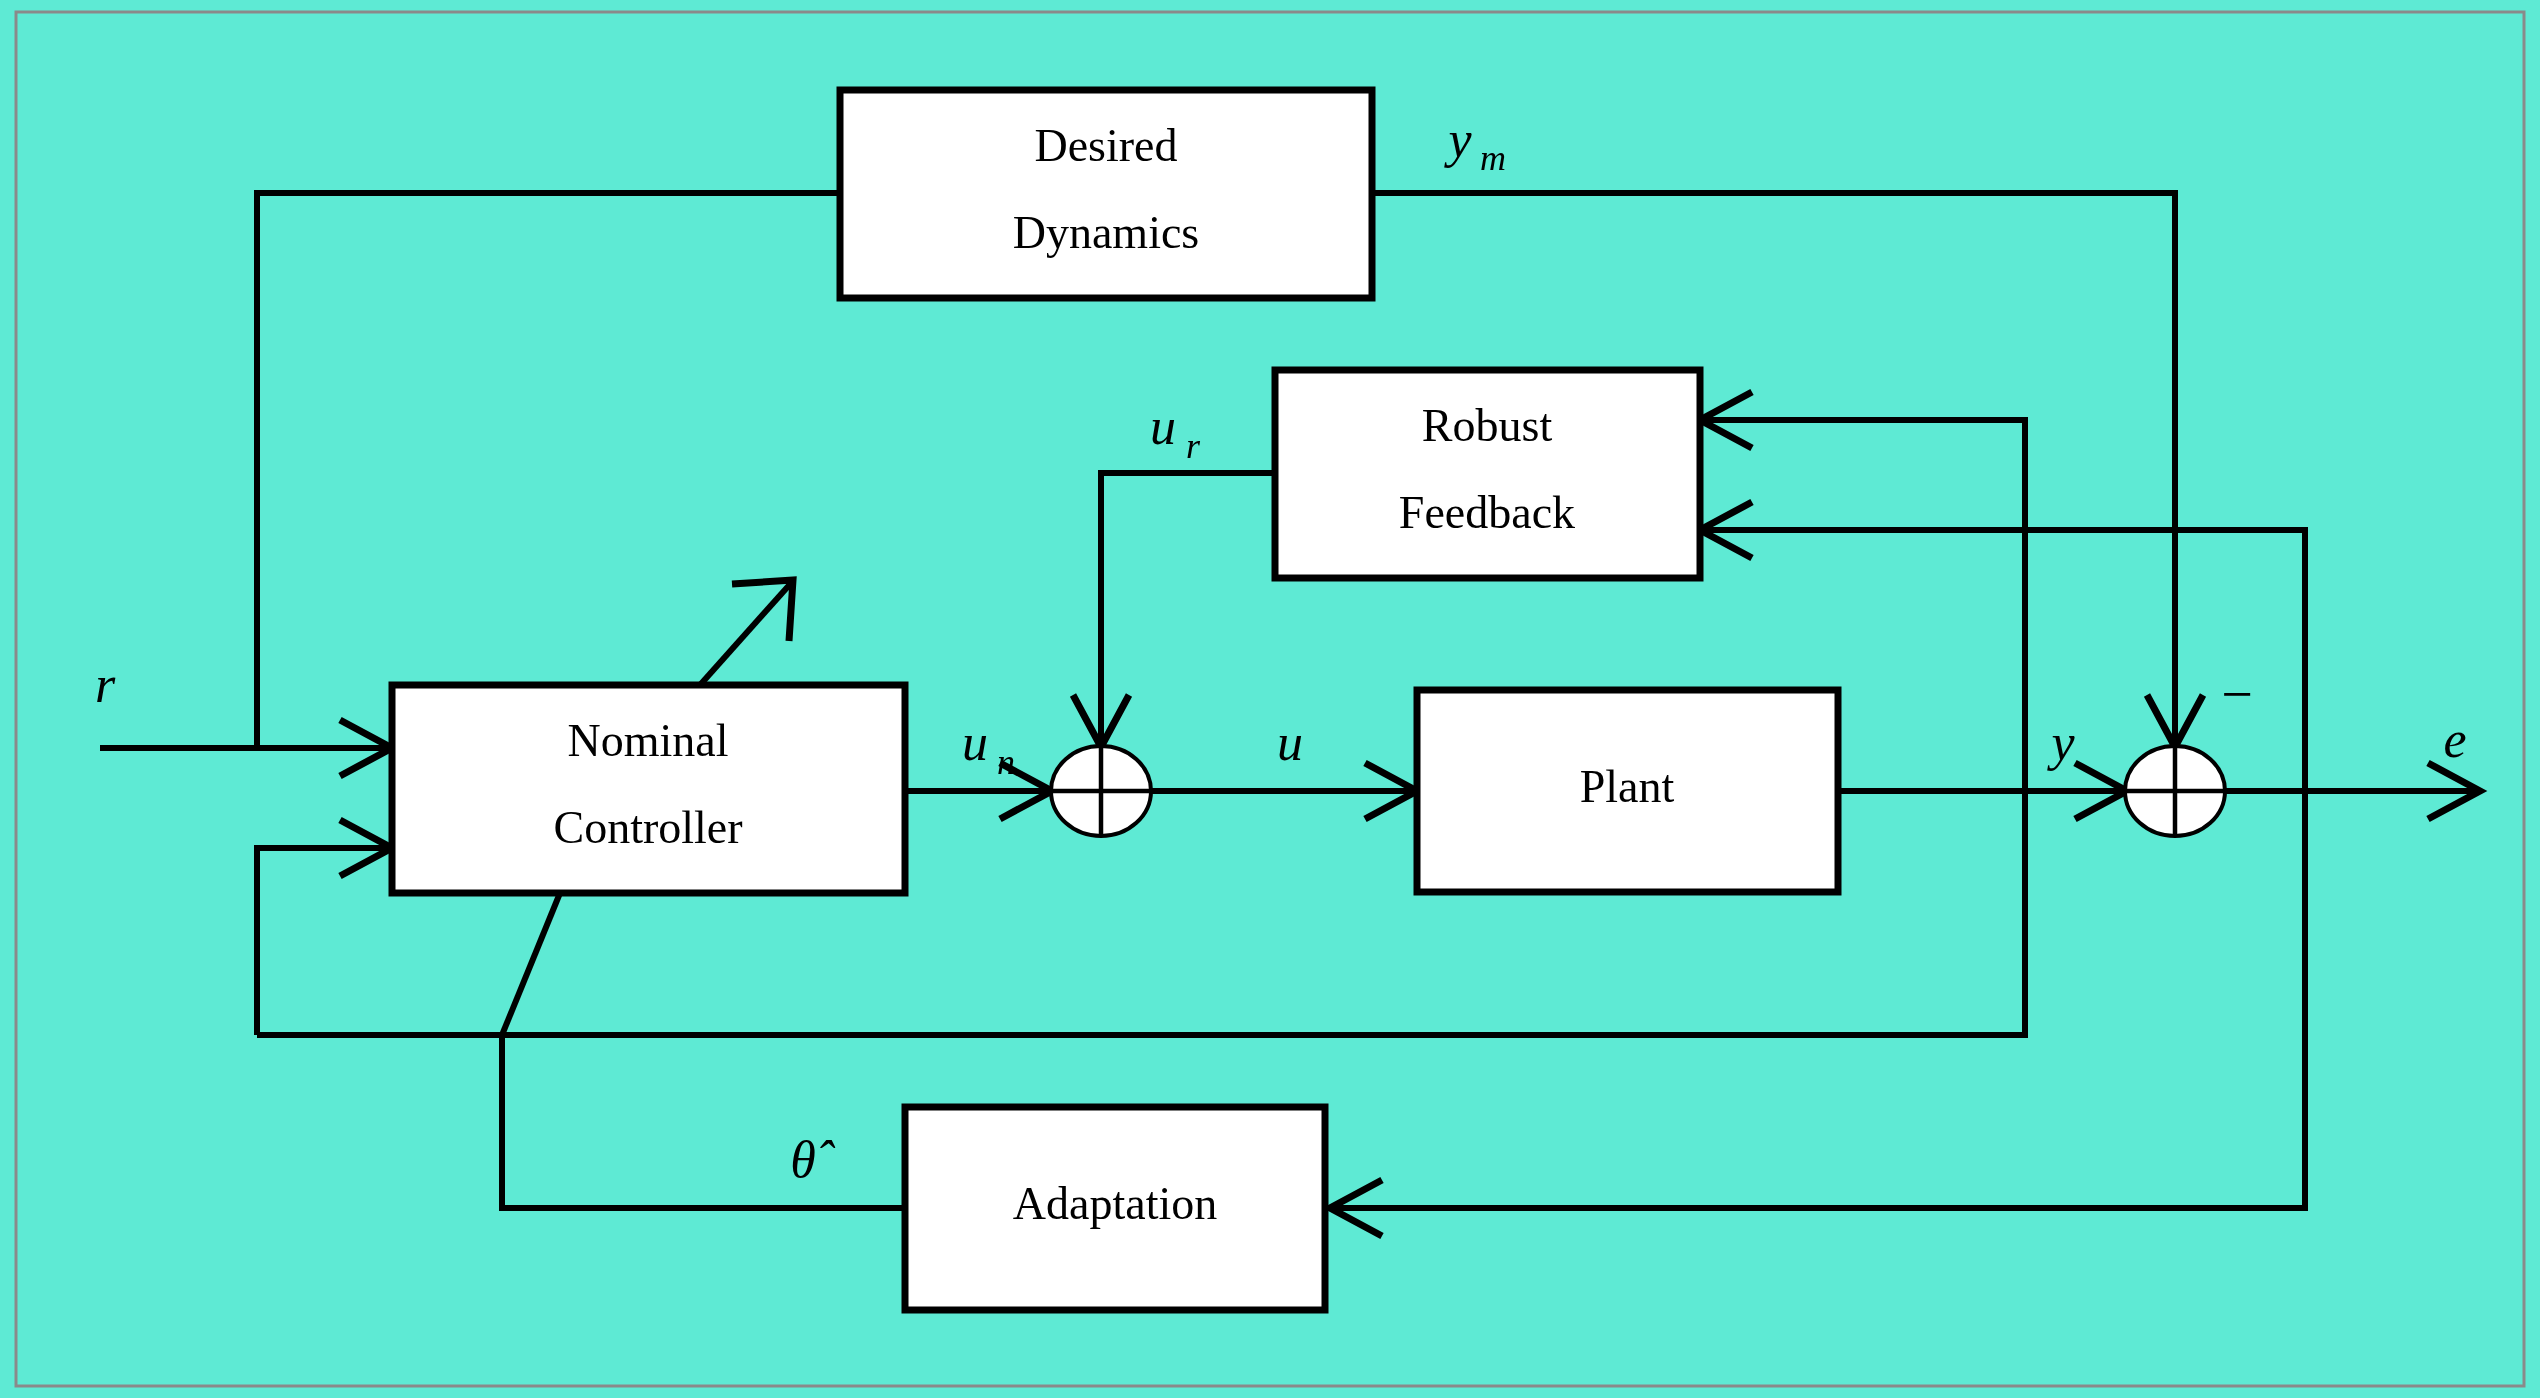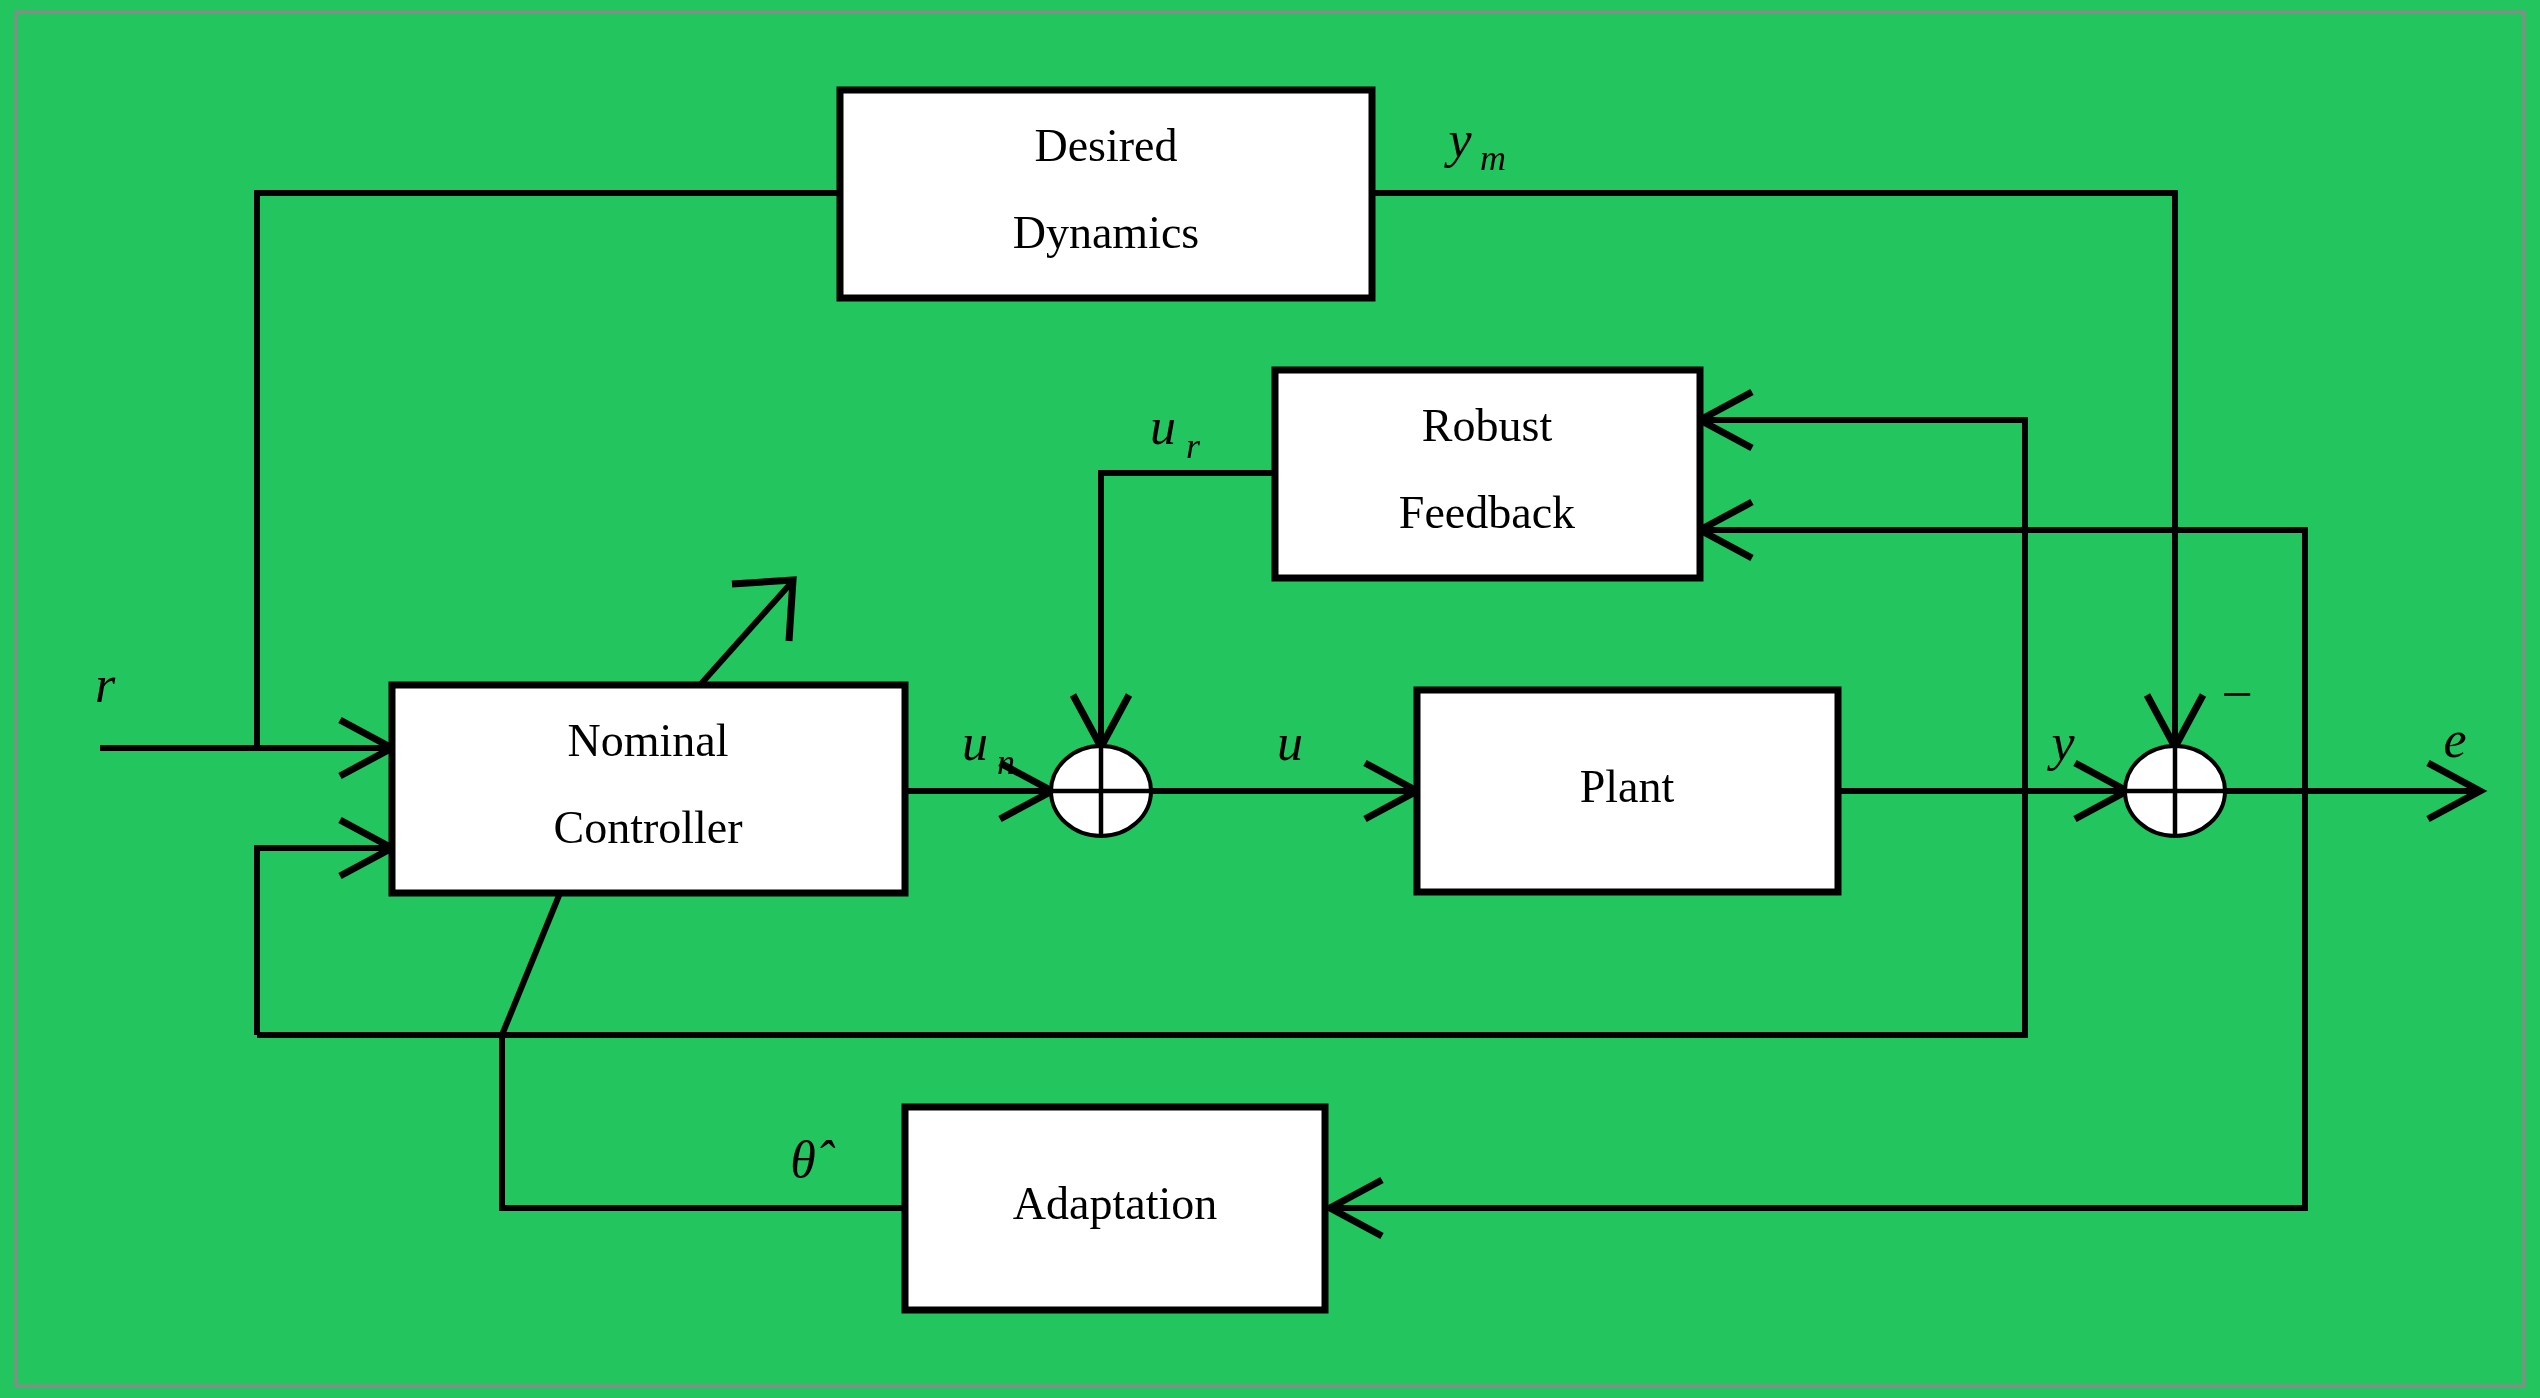--- a/index.html
+++ b/index.html
@@ -4,21 +4,21 @@
 <style>
   html, body {
     margin: 0;
     padding: 0;
     background: #ffffff;
   }
   #root {
     position: relative;
     width: 2540px;
     height: 1398px;
-    background: #22c55e;
+    background: #5eead4;
     font-family: "Liberation Serif", "DejaVu Serif", serif;
     overflow: hidden;
   }
   #diagram-svg {
     position: absolute;
     left: 0;
     top: 0;
     width: 2540px;
     height: 1398px;
   }

